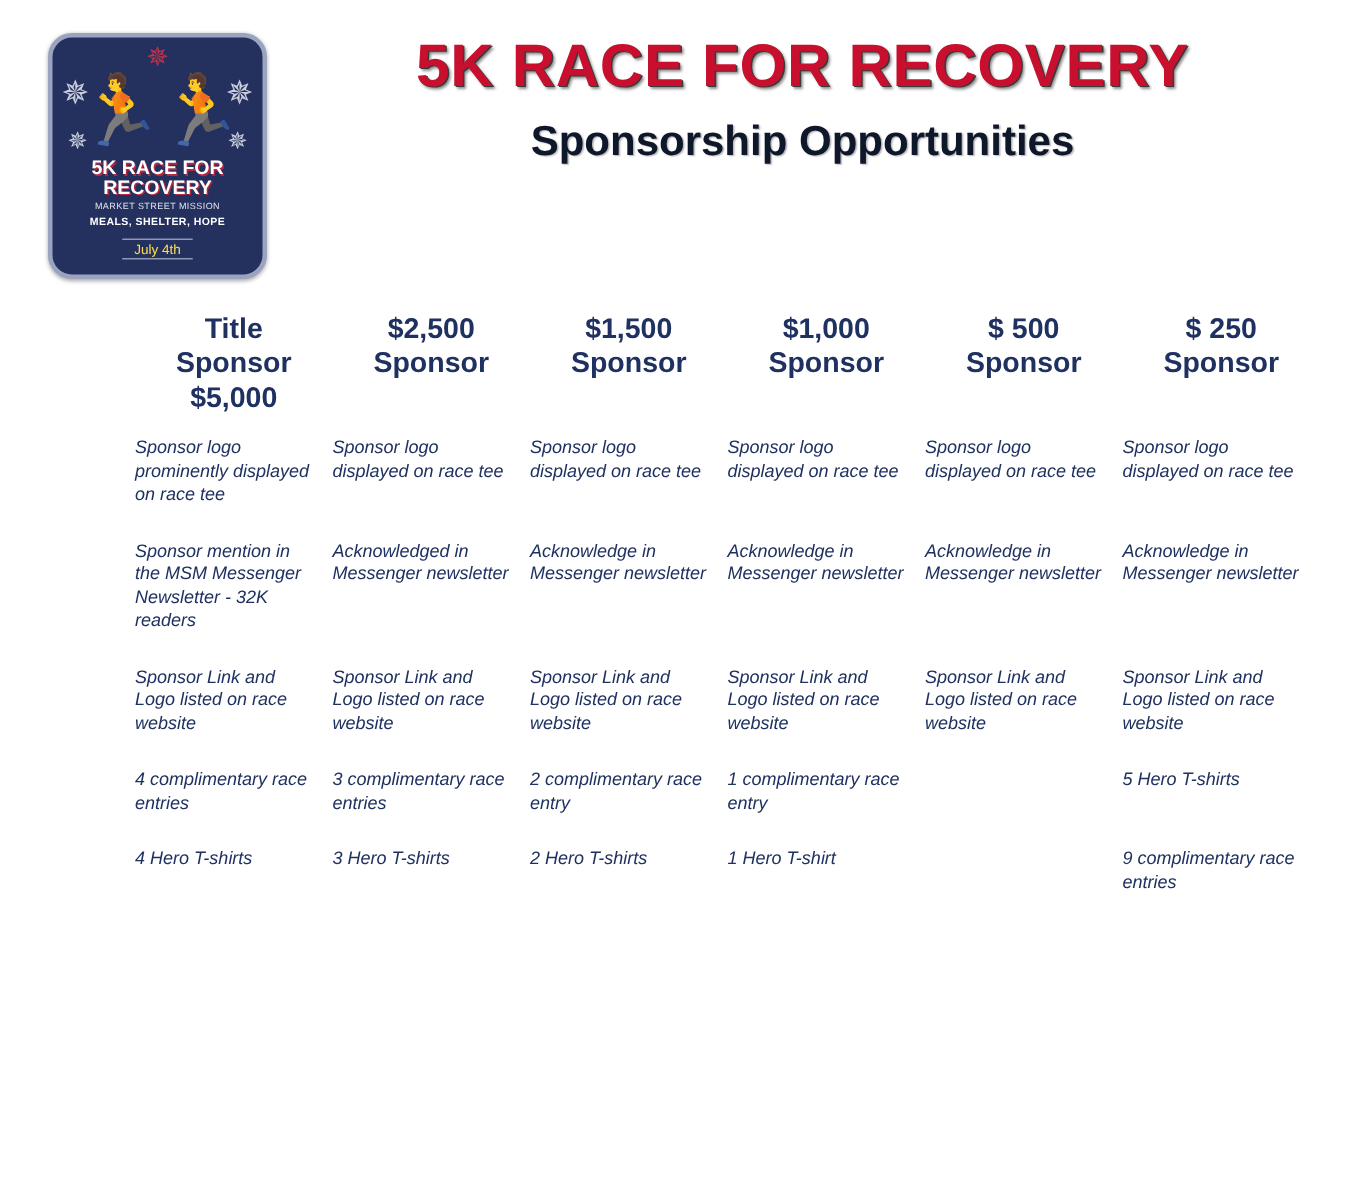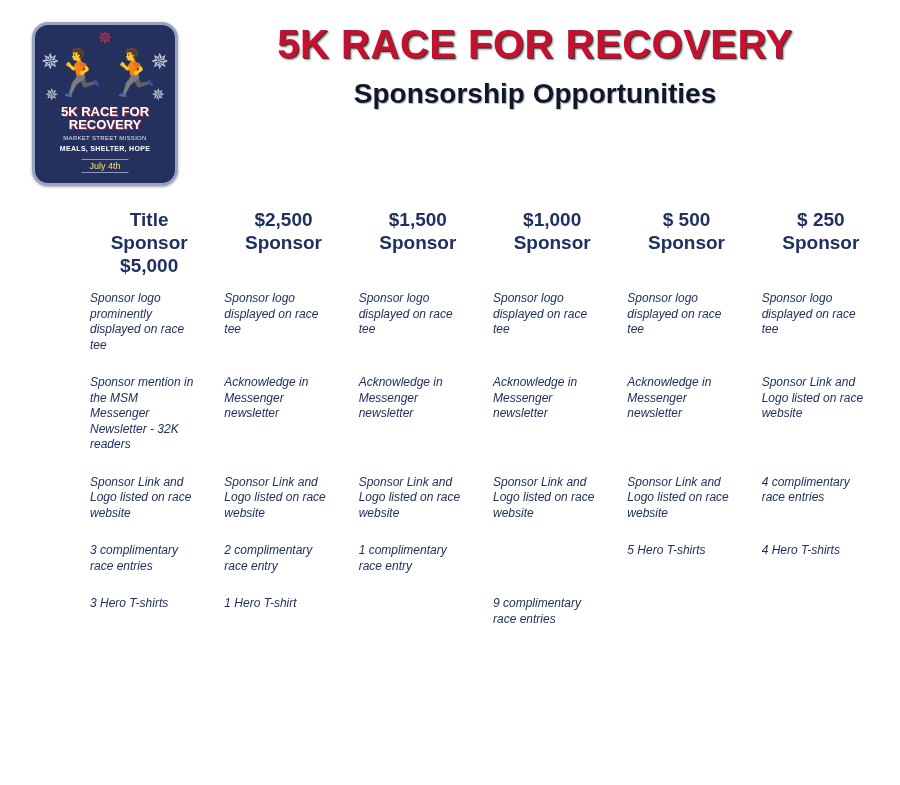--- a/index.html
+++ b/index.html
@@ -136,21 +136,21 @@
     line-height: 32px;
     text-shadow: 1px 1px 1px rgba(120,120,130,0.55);
   }
 
   
   .table {
     margin: 18px 0 0 90px;
     width: 790px;
     display: grid;
     grid-template-columns: repeat(6, 1fr);
-    column-gap: 16px;
+    column-gap: 0;
   }
 
   .col-head {
     text-align: center;
     font-size: 19px;
     font-weight: bold;
     color: #1f3160;
     line-height: 23px;
     padding: 0 6px 14px 6px;
     white-space: pre-line;
@@ -208,20 +208,21 @@
 Sponsor</div>
 
   <div class="cell">Sponsor logo prominently displayed on race tee</div>
   <div class="cell">Sponsor logo displayed on race tee</div>
   <div class="cell">Sponsor logo displayed on race tee</div>
   <div class="cell">Sponsor logo displayed on race tee</div>
   <div class="cell">Sponsor logo displayed on race tee</div>
   <div class="cell">Sponsor logo displayed on race tee</div>
 
   <div class="cell">Sponsor mention in the MSM Messenger Newsletter - 32K readers</div>
+  <div class="cell">Acknowledged in Messenger newsletter</div>
   <div class="cell">Acknowledge in Messenger newsletter</div>
   <div class="cell">Acknowledge in Messenger newsletter</div>
   <div class="cell">Acknowledge in Messenger newsletter</div>
   <div class="cell">Acknowledge in Messenger newsletter</div>
 
   <div class="cell">Sponsor Link and Logo listed on race website</div>
   <div class="cell">Sponsor Link and Logo listed on race website</div>
   <div class="cell">Sponsor Link and Logo listed on race website</div>
   <div class="cell">Sponsor Link and Logo listed on race website</div>
   <div class="cell">Sponsor Link and Logo listed on race website</div>
@@ -229,20 +230,21 @@
   <div class="cell">Sponsor Link and Logo listed on race website</div>
   <div class="cell">4 complimentary race entries</div>
   <div class="cell">3 complimentary race entries</div>
   <div class="cell">2 complimentary race entry</div>
   <div class="cell">1 complimentary race entry</div>
   <div class="cell empty"></div>
 
   <div class="cell">5 Hero T-shirts</div>
   <div class="cell">4 Hero T-shirts</div>
   <div class="cell">3 Hero T-shirts</div>
+  <div class="cell">2 Hero T-shirts</div>
   <div class="cell">1 Hero T-shirt</div>
   <div class="cell empty"></div>
 
   <div class="cell">9 complimentary race entries</div>
   <div class="cell empty"></div>
   <div class="cell empty"></div>
   <div class="cell empty"></div>
   <div class="cell empty"></div>
   <div class="cell empty"></div>
 </div>

